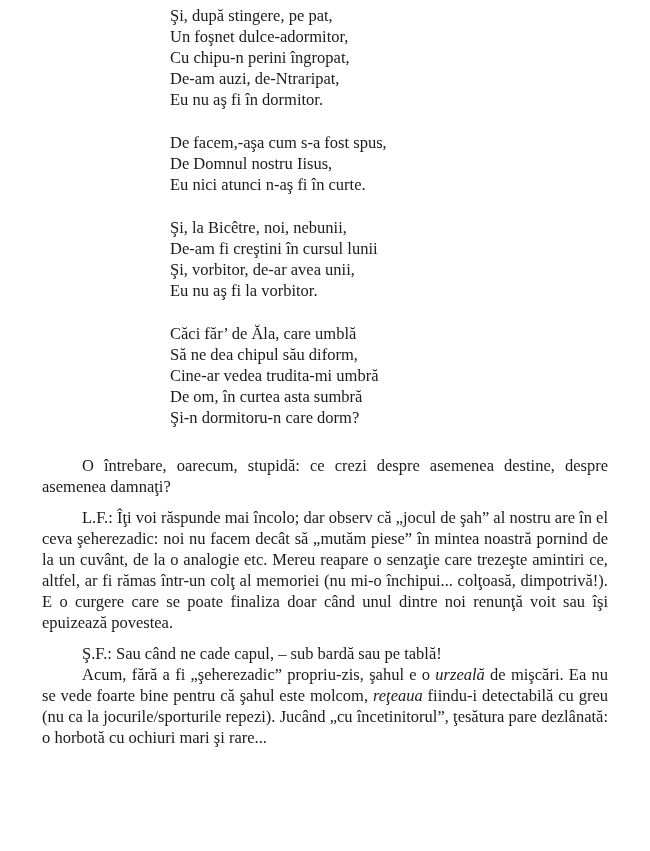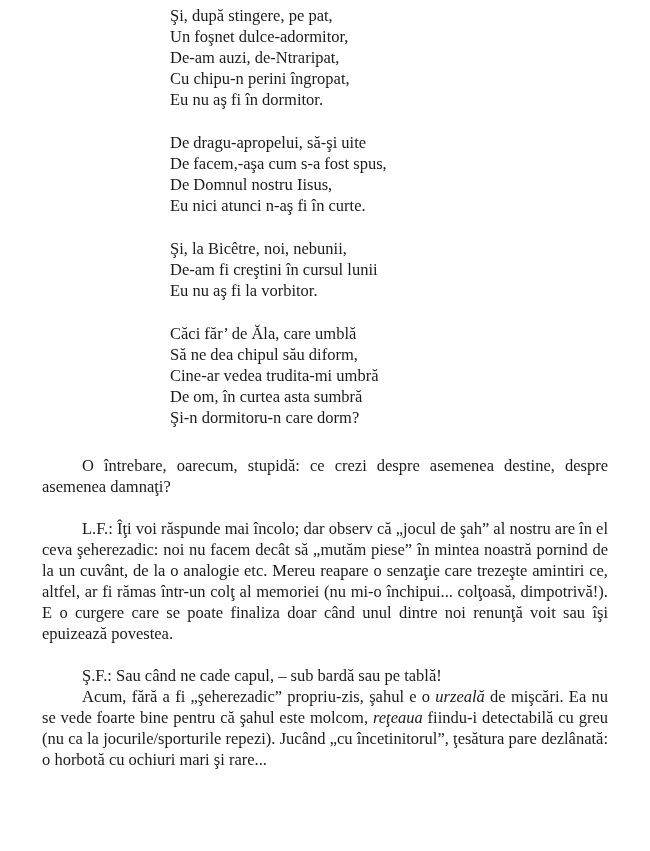--- a/index.html
+++ b/index.html
@@ -35,50 +35,50 @@
   }
   .poem-line {
     white-space: nowrap;
   }
   p.prose {
     margin: 0;
     text-align: justify;
     text-indent: 40px;
   }
   p.gap-before {
-    margin-top: 21px;
+    margin-top: 10px;
   }
   em.ital {
   }
 </style>
 </head>
 <body>
 
 <div class="page">
 
   <div class="poem">
 
     <div class="stanza">
       <div class="poem-line">Şi, după stingere, pe pat,</div>
       <div class="poem-line">Un foşnet dulce-adormitor,</div>
+      <div class="poem-line">Cu chipu-n perini îngropat,</div>
       <div class="poem-line">De-am auzi, de-Ntraripat,</div>
-      <div class="poem-line">Cu chipu-n perini îngropat,</div>
       <div class="poem-line">Eu nu aş fi în dormitor.</div>
     </div>
 
     <div class="stanza">
-      <div class="poem-line">De dragu-apropelui, să-şi uite</div>
       <div class="poem-line">De facem,-aşa cum s-a fost spus,</div>
       <div class="poem-line">De Domnul nostru Iisus,</div>
       <div class="poem-line">Eu nici atunci n-aş fi în curte.</div>
     </div>
 
     <div class="stanza">
       <div class="poem-line">Şi, la Bicêtre, noi, nebunii,</div>
       <div class="poem-line">De-am fi creştini în cursul lunii</div>
+      <div class="poem-line">Şi, vorbitor, de-ar avea unii,</div>
       <div class="poem-line">Eu nu aş fi la vorbitor.</div>
     </div>
 
     <div class="stanza">
       <div class="poem-line">Căci făr’ de Ăla, care umblă</div>
       <div class="poem-line">Să ne dea chipul său diform,</div>
       <div class="poem-line">Cine-ar vedea trudita-mi umbră</div>
       <div class="poem-line">De om, în curtea asta sumbră</div>
       <div class="poem-line">Şi-n dormitoru-n care dorm?</div>
     </div>

